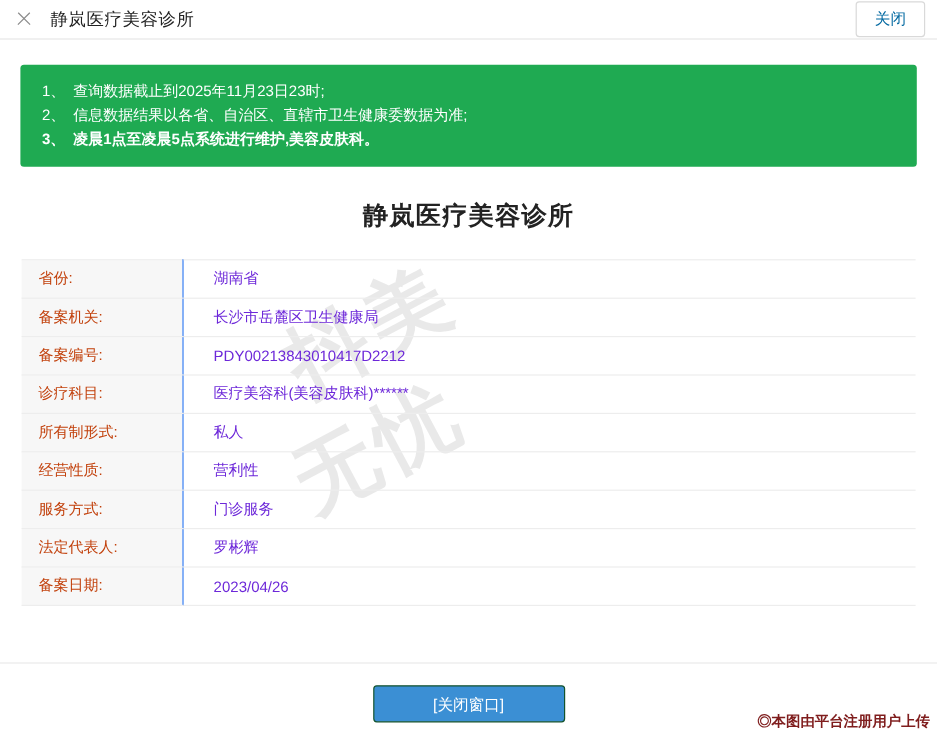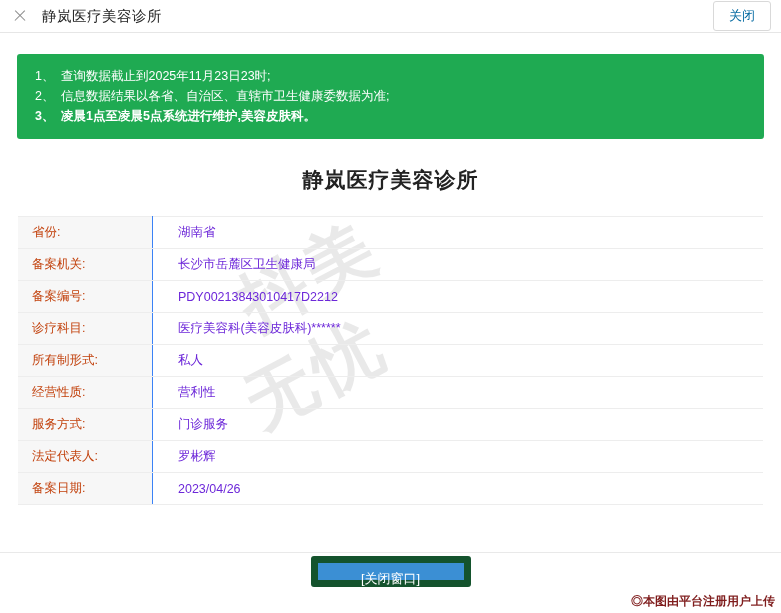--- a/index.html
+++ b/index.html
@@ -152,28 +152,28 @@
     left: 0;
     right: 0;
     bottom: 0;
     height: 60px;
     border-top: 1px solid #e9e9e9;
     background: #fff;
   }
   .footer-btn {
     position: absolute;
     left: 50%;
-    top: 3px;
+    top: 18px;
     transform: translateX(-50%);
     width: 160px;
     height: 31px;
     line-height: 31px;
     text-align: center;
     background: #3b8fd4;
-    border: 7px solid #14532d;
+    border: 1px solid #14532d;
     border-radius: 3px;
     color: #ffffff;
     font-size: 13px;
     cursor: pointer;
     box-sizing: border-box;
   }
   .footer-note {
     position: absolute;
     right: 6px;
     bottom: 3px;

